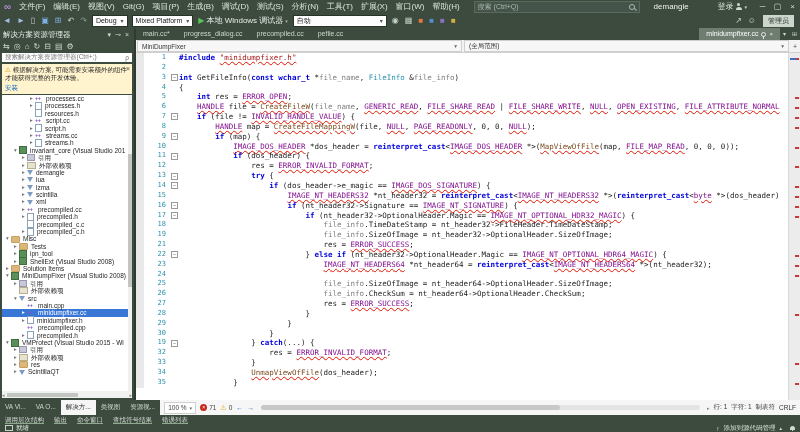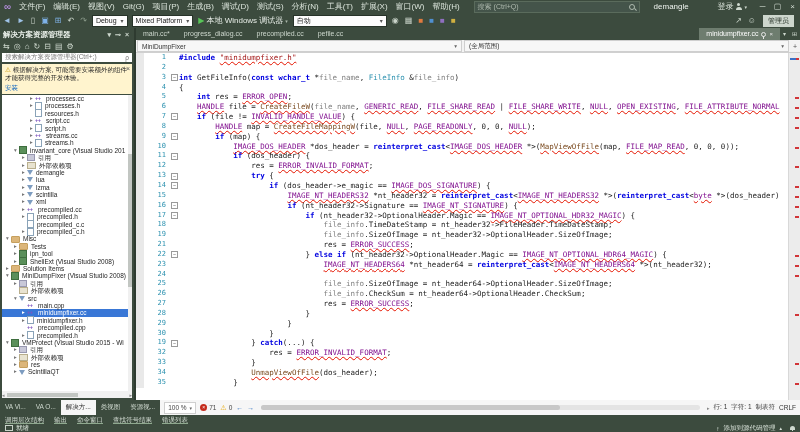--- a/index.html
+++ b/index.html
@@ -28,21 +28,21 @@
   .tbtn{color:#c9d3c9;padding:0 3px;font-size:8px;line-height:14px;}
   .combo{background:#fdfdfd;color:#222;border:1px solid #273329;height:10px;display:flex;align-items:center;
          padding:0 3px;margin:0 2px;font-size:7px;}
   .combo .cv{margin-right:4px;white-space:nowrap;}
   .combo .ca{color:#555;font-size:6px;}
   .runbtn{display:flex;align-items:center;color:#e6ece6;padding:0 3px;}
   .play{color:#58c558;font-size:8px;margin-right:2px;}
   .adminbtn{background:#cdd6cd;color:#253026;font-size:7px;padding:1px 5px;margin:0 6px 0 4px;}
   
   .sx{left:0;top:28px;width:134px;height:372px;background:#3c4b3e;}
-  .sx-title{height:13px;display:flex;align-items:center;font-size:7.5px;color:#e8eee8;padding:0 3px;font-weight:bold;}
+  .sx-title{height:13px;display:flex;align-items:center;font-size:7.5px;color:#e8eee8;padding:0 3px;}
   .sx-title .sp{flex:1;}
   .sx-title .ic{font-size:7px;color:#cfd9cf;padding:0 2px;}
   .sx-icons{height:11px;display:flex;align-items:center;padding:0 3px;color:#cfd9cf;font-size:8px;gap:4px;}
   .sx-search{margin:1px 2px;height:9px;background:#fff;color:#767676;font-size:6.5px;display:flex;
              align-items:center;justify-content:space-between;padding:0 3px;}
   .warn{margin:2px 2px 1px 2px;background:#fff4ce;color:#1f1f1f;font-size:6.5px;line-height:8px;
         padding:2px 3px;position:relative;}
   .warn .wt{color:#c79500;margin-right:2px;}
   .warn .inst{color:#0a62c0;display:inline-block;margin-top:2px;}
   .warn .wx{position:absolute;right:2px;top:1px;color:#555;font-size:7px;}

